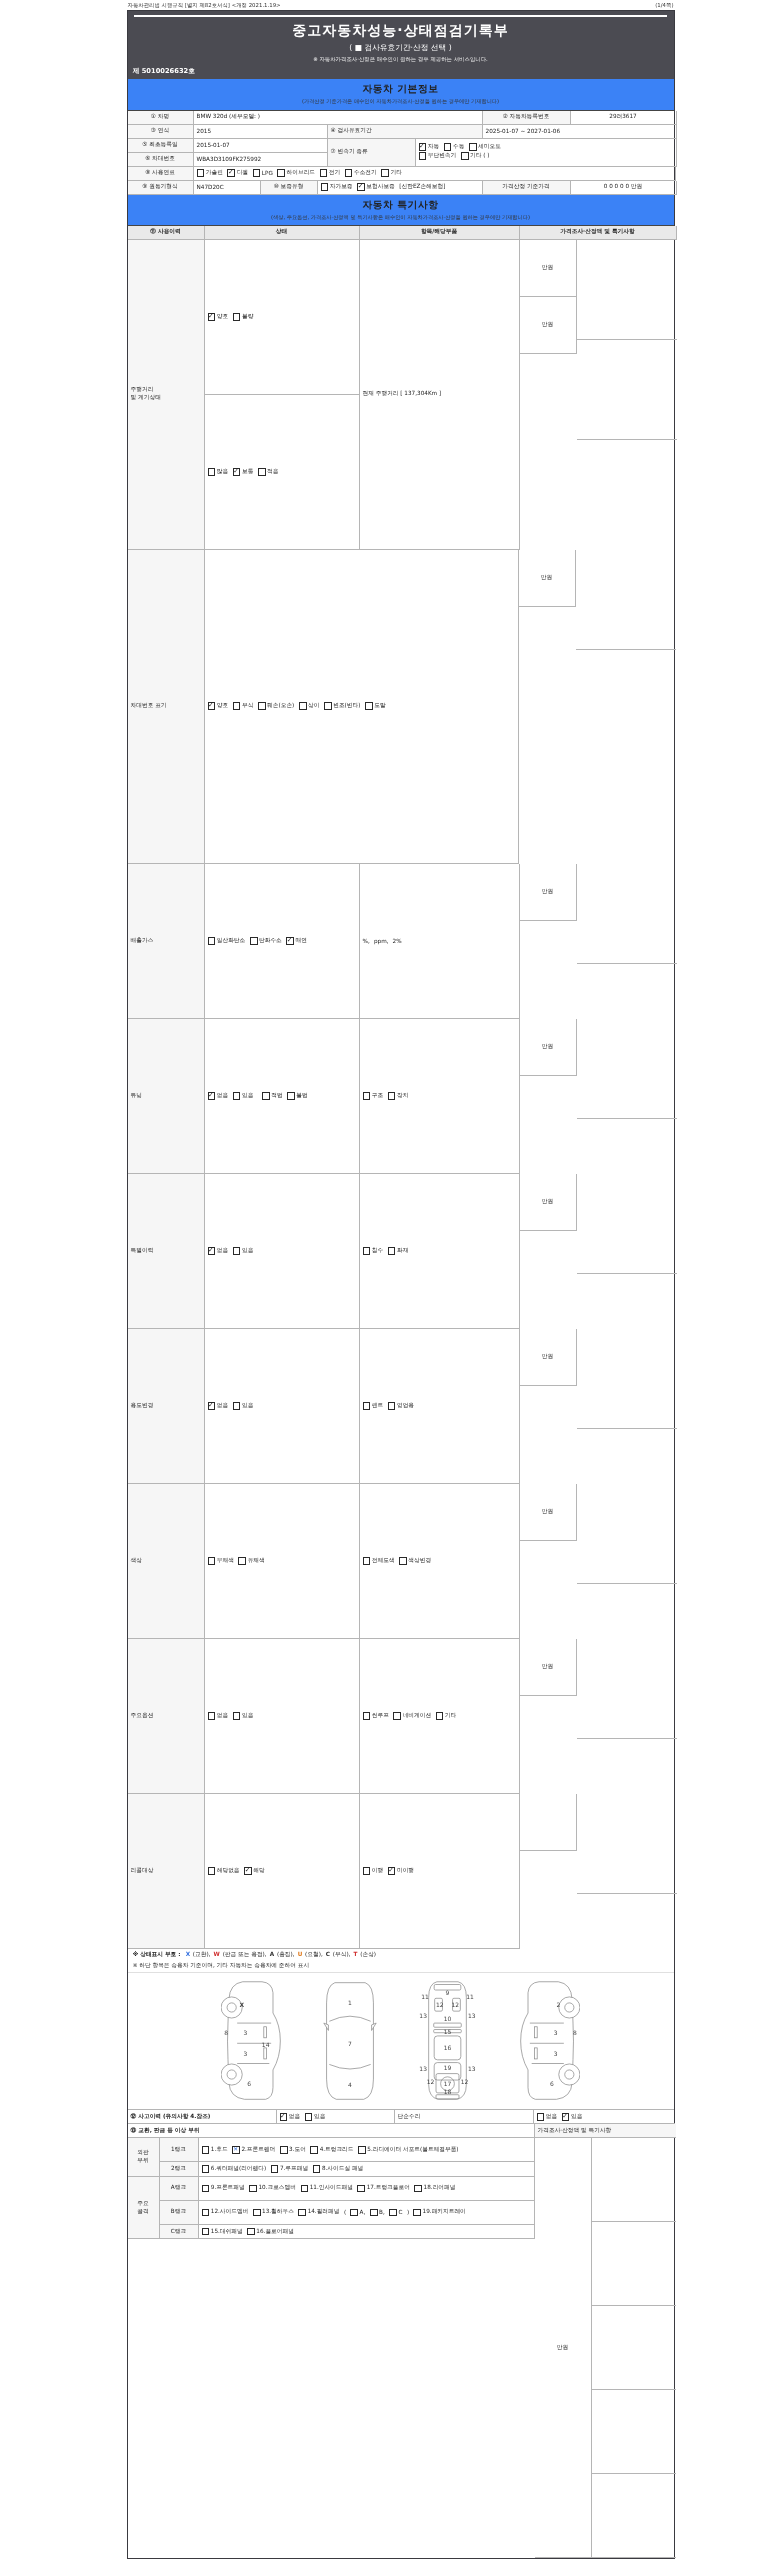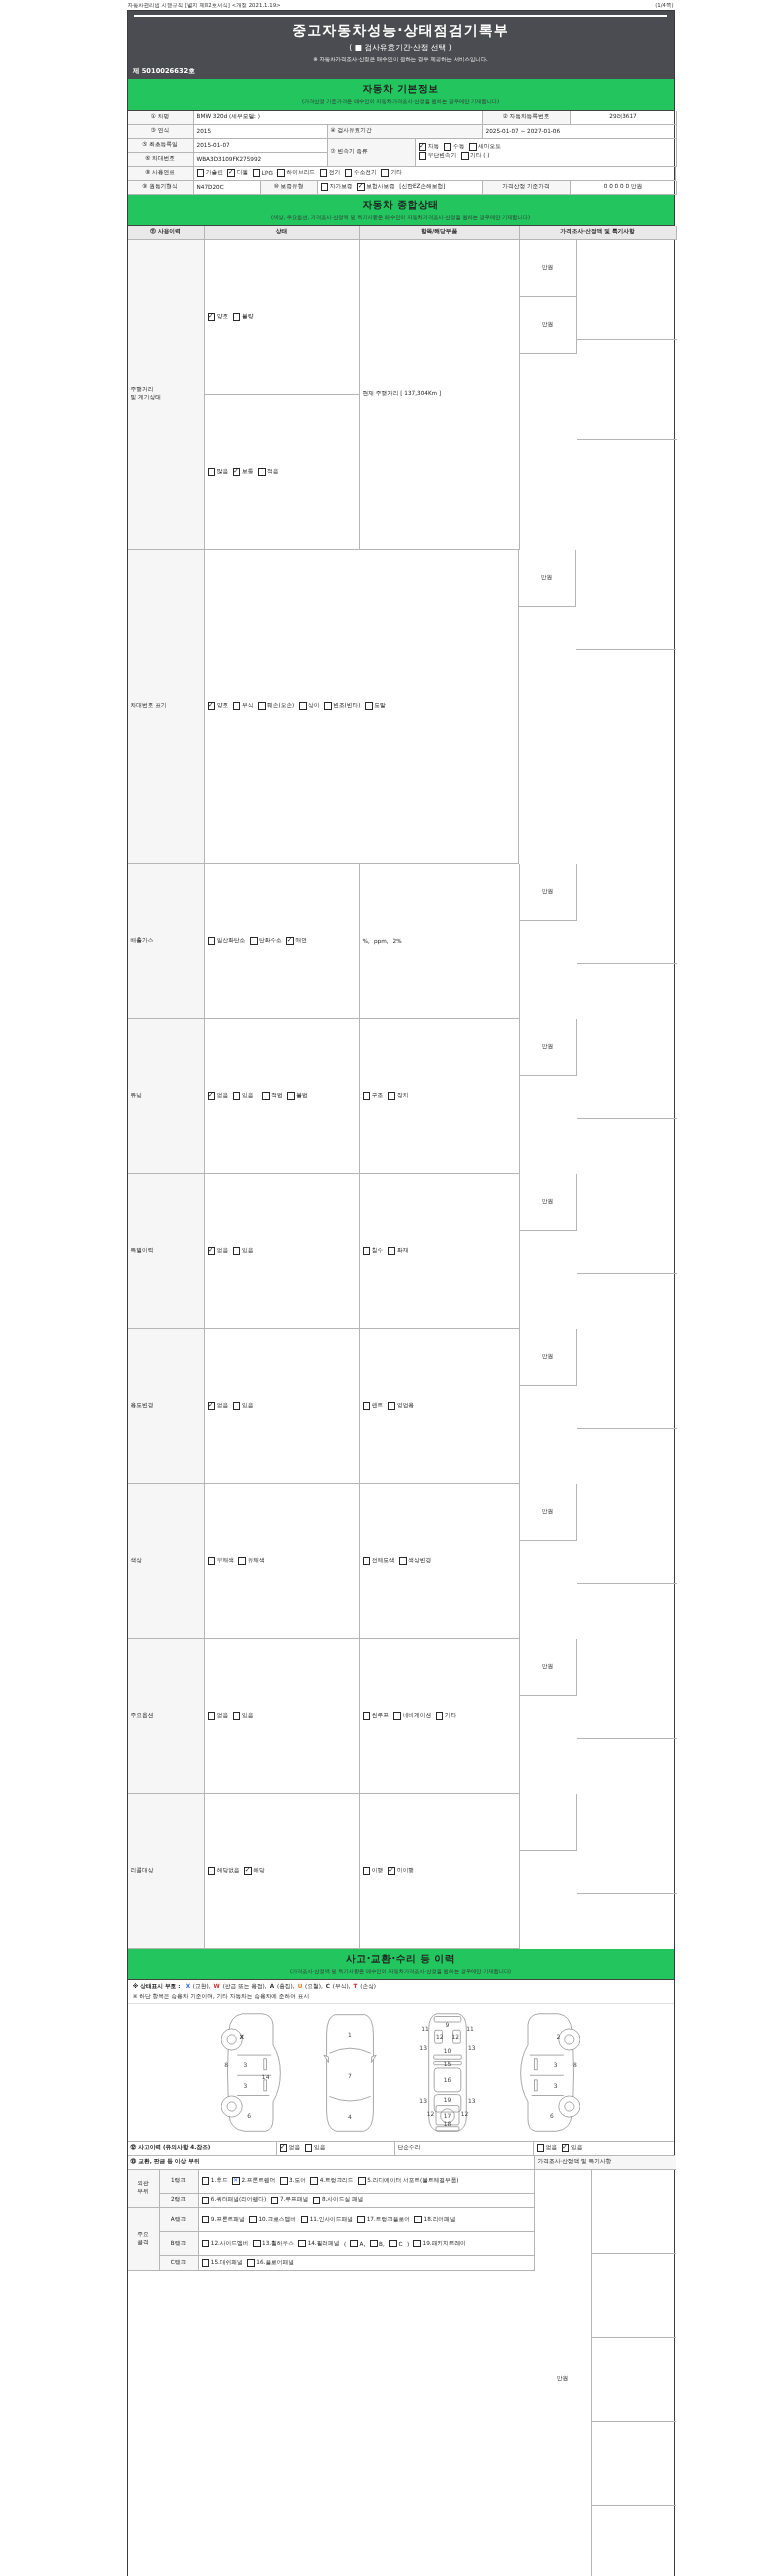--- a/index.html
+++ b/index.html
@@ -9,21 +9,21 @@
   .meta{display:flex;justify-content:space-between;font-size:5.4px;color:#333;padding:1.5px 1px 1px 1px;}
   .bigbox{border:1.5px solid #3a3a40;background:#fff;margin-bottom:1px;}
   
   .darkband{background:#4b4b52;color:#fff;padding:3.1px 5.2px 3.1px 5.2px;}
   .stripe{height:2.6px;background:#ffffff;margin:1px 1px 5.2px 1px;}
   .dtitle{text-align:center;font-size:14px;font-weight:bold;letter-spacing:1px;}
   .dsub{text-align:center;font-size:7.7px;margin-top:3.1px;}
   .dnote{text-align:center;font-size:5.4px;margin-top:2.6px;color:#eee;}
   .docno{font-size:6.7px;font-weight:bold;margin-top:4.1px;}
   
-  .sechead{background:#22c55e;border-bottom:1px solid #444;text-align:center;padding:4.1px 2.1px;}
+  .sechead{background:#3b82f6;border-bottom:1px solid #444;text-align:center;padding:4.1px 2.1px;}
   .sechead .t{font-size:9.8px;font-weight:bold;letter-spacing:0.5px;}
   .sechead .s{font-size:5.2px;margin-top:2.1px;color:#333;}
   
   .row{display:flex;align-items:stretch;}
   .cell{display:flex;align-items:center;padding:1px 3.1px;border-right:0.5px solid #b5b5b5;border-bottom:0.5px solid #b5b5b5;box-sizing:border-box;min-height:14px;}
   .lab{background:#f6f6f6;}
   .cen{justify-content:center;text-align:center;}
   .hrow .cell{background:#e9e9e9;font-weight:bold;}
   .col{display:flex;flex-direction:column;flex:1;}
   
@@ -152,21 +152,21 @@
                 <span>보험사보증</span>
               </span>
               <span class="seg-t">[신한EZ손해보험]</span>
             </div>
             <div class="cell lab cen" style="width: 88px; flex: 0 0 88px;">가격산정 기준가격</div>
             <div class="cell cen" style="width: 106px; flex: 0 0 106px;">0 0 0 0 0 만원</div>
           </div>
         </div>
 
       <div class="sechead">
-        <div class="t">자동차 종합상태</div>
+        <div class="t">자동차 특기사항</div>
         <div class="s">(색상, 주요옵션, 가격조사·산정액 및 특기사항은 매수인이 자동차가격조사·산정을 원하는 경우에만 기재합니다)</div>
       </div>
       <div id="overall-table">
           <div class="row hrow">
             <div class="cell cen" style="width: 77px; flex: 0 0 77px;">⑪ 사용이력</div>
             <div class="cell cen" style="width: 155px; flex: 0 0 155px;">상태</div>
             <div class="cell cen" style="width: 160px; flex: 0 0 160px;">항목/해당부품</div>
             <div class="cell cen" style="width: 157px; flex: 0 0 157px;">가격조사·산정액 및 특기사항</div>
           </div>
           <div class="row">
@@ -471,24 +471,20 @@
             </div>
             <div class="col" style="flex: 0 0 57px;">
               <div class="cell cen" style="width: 57px; flex: 0 0 57px; min-height: 14px;"></div>
             </div>
             <div class="col" style="flex: 0 0 100px;">
               <div class="cell " style="width: 100px; flex: 0 0 100px; min-height: 14px; border-right: none;"></div>
             </div>
           </div>
         </div>
 
-      <div class="sechead">
-        <div class="t">사고·교환·수리 등 이력</div>
-        <div class="s">(가격조사·산정액 및 특기사항은 매수인이 자동차가격조사·산정을 원하는 경우에만 기재합니다)</div>
-      </div>
       <div class="legend">
         <div id="legend-line"><span style="font-weight: bold;">※ 상태표시 부호 : </span><span style="color: rgb(45, 108, 223); font-weight: bold; margin: 0px 1px 0px 3.1px;">X</span><span> (교환),</span><span style="color: rgb(208, 48, 48); font-weight: bold; margin: 0px 1px 0px 3.1px;">W</span><span> (판금 또는 용접),</span><span style="color: rgb(51, 51, 51); font-weight: bold; margin: 0px 1px 0px 3.1px;">A</span><span> (흠집),</span><span style="color: rgb(224, 120, 24); font-weight: bold; margin: 0px 1px 0px 3.1px;">U</span><span> (요철),</span><span style="color: rgb(51, 51, 51); font-weight: bold; margin: 0px 1px 0px 3.1px;">C</span><span> (부식),</span><span style="color: rgb(208, 48, 48); font-weight: bold; margin: 0px 1px 0px 3.1px;">T</span><span> (손상)</span></div>
         <div style="margin-top:2.1px">※ 하단 항목은 승용차 기준이며, 기타 자동차는 승용차에 준하여 표시</div>
       </div>
       <div class="diagwrap" id="diagrams">
           <svg width="70" height="124" viewBox="0 0 150 270" style="font-size:11px">
             <g>
               <path d="M46,6 Q18,10 16,44 L14,96 Q12,135 14,175 L16,226 Q18,258 50,262 L96,262 Q112,258 112,236 L112,198 Q128,170 128,135 Q128,100 112,74 L112,30 Q110,8 88,6 Z" fill="none" stroke="#8a8a8a" stroke-width="1.6"></path>
               <circle cx="22" cy="62" r="23" fill="#fff" stroke="#8a8a8a" stroke-width="1.6"></circle>
               <circle cx="22" cy="62" r="10" fill="none" stroke="#8a8a8a" stroke-width="1.6"></circle>

